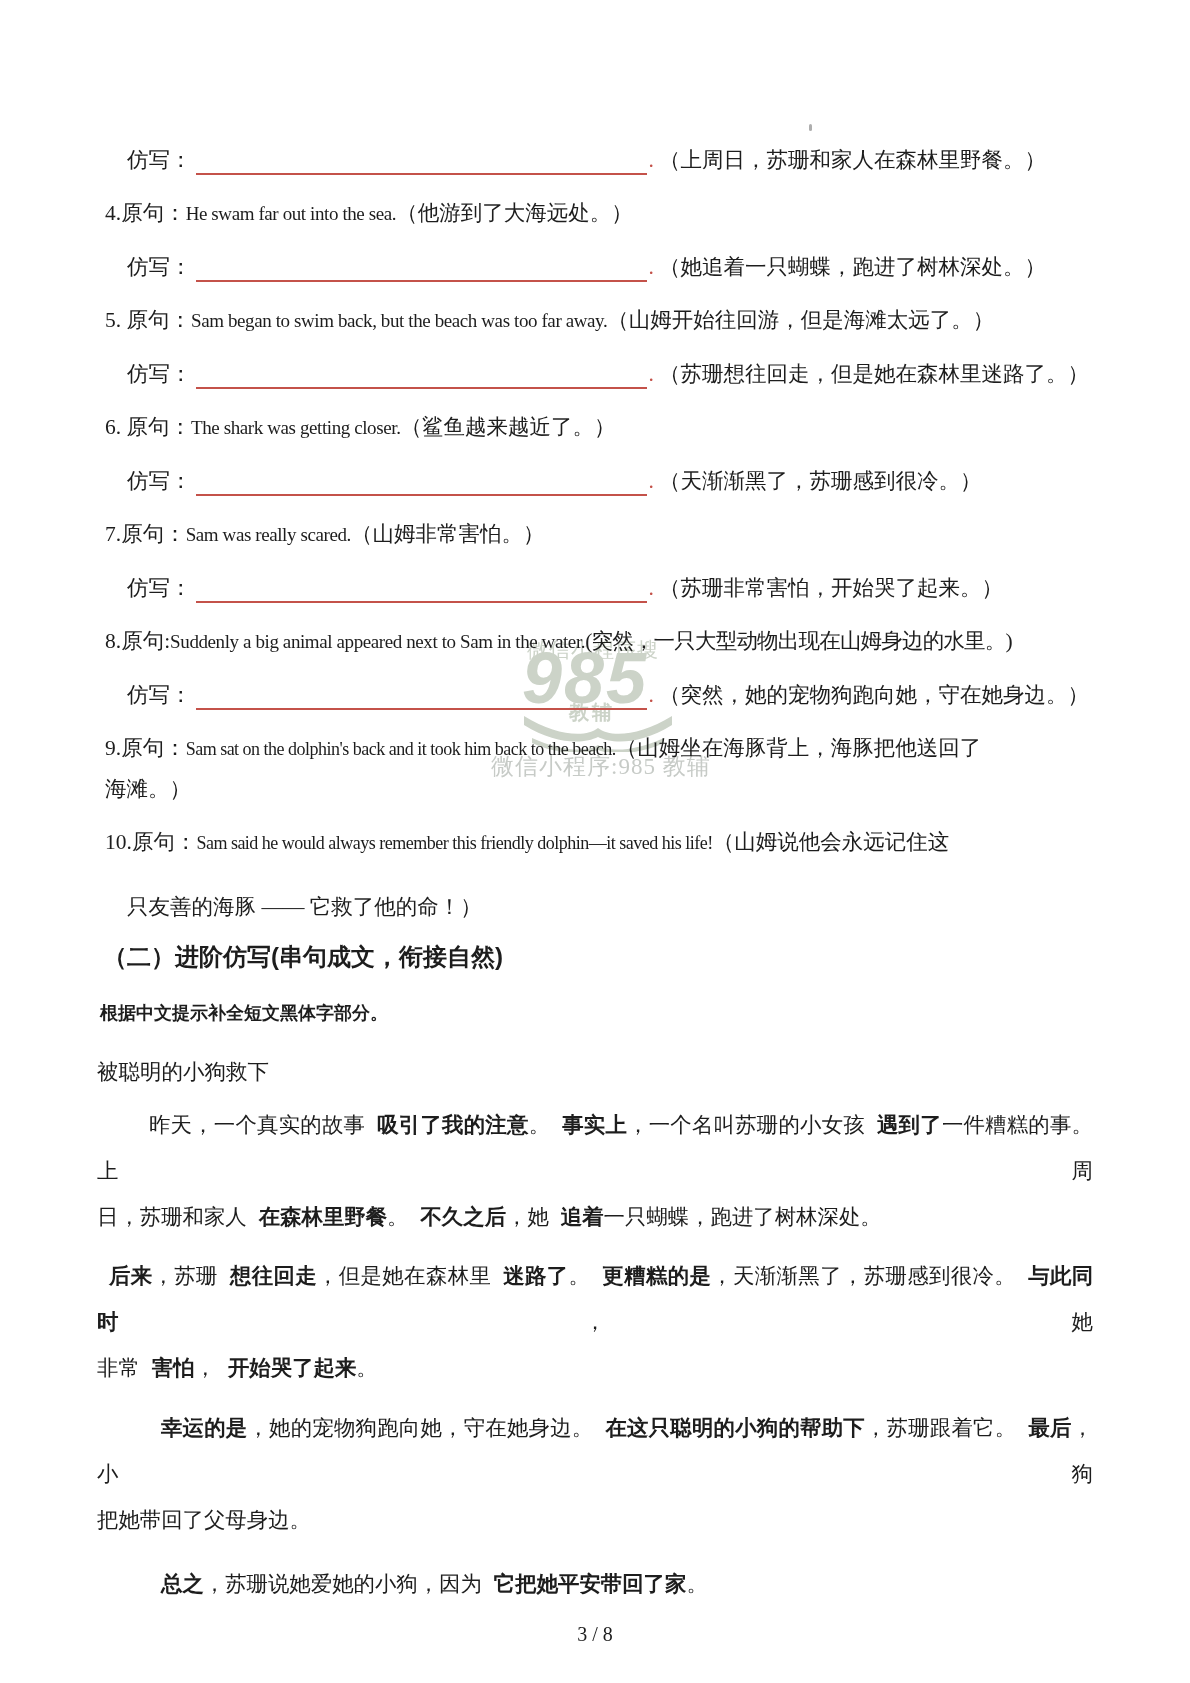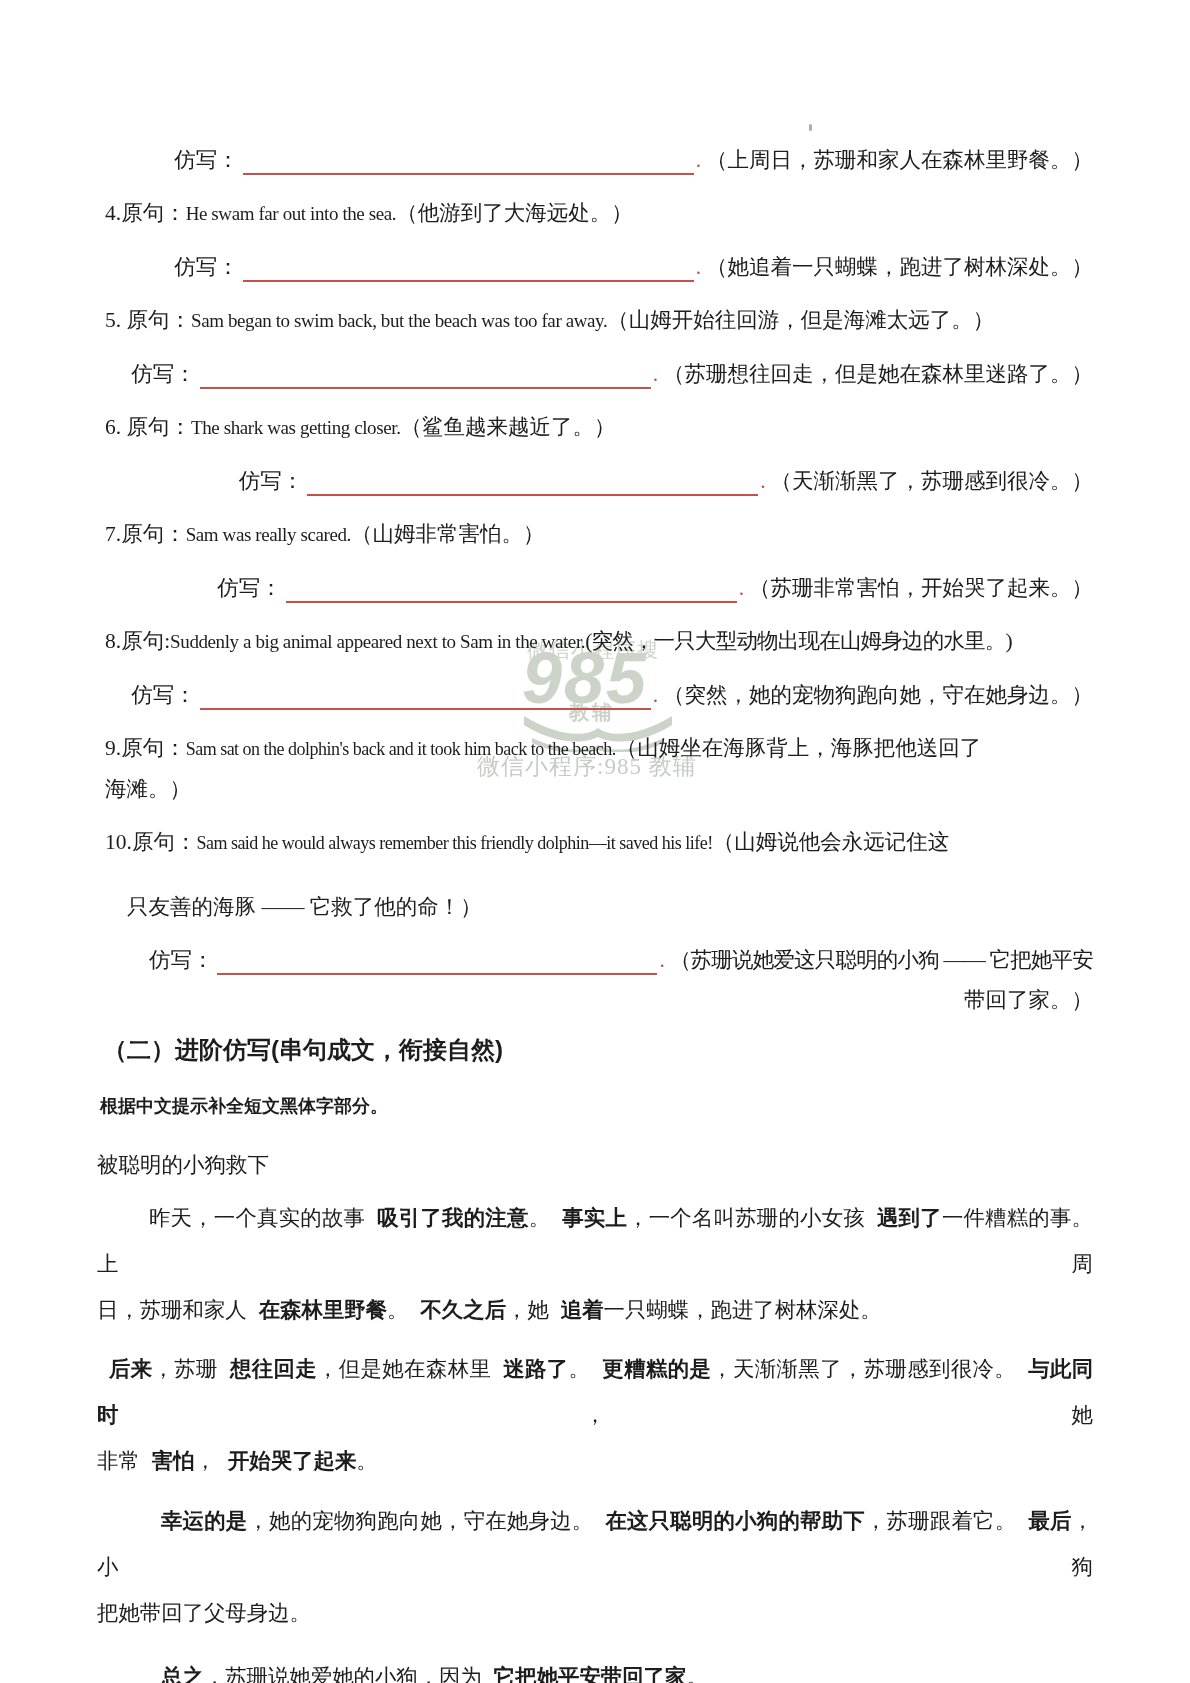--- a/index.html
+++ b/index.html
@@ -14,21 +14,21 @@
     width:1190px;height:1683px;
     background:#ffffff;
     font-family:"Liberation Serif","DejaVu Serif",serif;
     color:var(--ink);
     overflow:hidden;
   }
   .content{position:absolute;left:97px;top:140px;width:996px;}
   
   .row{font-size:21.5px;line-height:40px;margin-bottom:13px;white-space:nowrap;}
   .yj{padding-left:8px;}
-  .fx{padding-left:30px;text-align:right;}
+  .fx{padding-left:30px;}
   .rline{line-height:40px;}
   .ind22{padding-left:22px;margin-top:24px;}
   .en{font-size:19px;letter-spacing:-0.4px;}
   .longrow .en{font-size:18px;letter-spacing:-0.5px;}
   .blank{display:inline-block;width:451px;height:2px;background:var(--red);vertical-align:-8px;margin-left:4px;}
   .blank.short{width:440px;}
   .dot{color:var(--red);margin-left:2px;margin-right:5px;}
   .tight{letter-spacing:-0.8px;}
   
   .h1{font-family:"Liberation Sans","DejaVu Sans",sans-serif;font-weight:700;font-size:24px;line-height:34px;margin:0 0 0 6px;}
@@ -40,21 +40,21 @@
   .ind{text-indent:52px;}
   .mt14{margin-top:14px;} .mt13{margin-top:13px;} .mt18{margin-top:18px;}
   .b{font-weight:700;font-family:"Liberation Sans","DejaVu Sans",sans-serif;margin-left:12px;}
   .footer{margin-top:13px;line-height:28px;font-size:20px;text-align:center;}
   
   .wm{position:absolute;pointer-events:none;color:var(--wm-green);}
   .wm-top{left:527px;top:636px;font-size:21px;letter-spacing:1px;}
   .wm-985{left:522px;top:642px;font-size:72px;font-weight:700;font-style:italic;font-family:"Liberation Sans","DejaVu Sans",sans-serif;letter-spacing:2px;line-height:72px;}
   .wm-sub{left:569px;top:699px;font-size:20px;font-weight:700;font-family:Liberation Serif, serif;letter-spacing:3px;}
   .wm-book{left:518px;top:712px;}
-  .wm-bottom{left:477px;top:751px;font-size:23px;color:var(--wm-gray);letter-spacing:1px;}
+  .wm-bottom{left:491px;top:751px;font-size:23px;color:var(--wm-gray);letter-spacing:1px;}
   .stray{position:absolute;left:809px;top:124px;width:3px;height:7px;background:#9a9a9a;border-radius:2px;opacity:.8;}
 </style>
 </head>
 <body>
 
 <div class="page">
 
   <div class="stray"></div>
 
   <div class="wm wm-top">微信小程序搜</div>
@@ -119,28 +119,20 @@
     </div>
 
     <div class="row yj longrow">
       <div class="rline">
         <span>10.原句：</span><span class="en">Sam said he would always remember this friendly dolphin—it saved his life!</span><span>（山姆说他会永远记住这</span>
       </div>
       <div class="rline ind22">
         <span>只友善的海豚 —— 它救了他的命！）</span>
       </div>
     </div>
-    <div class="row fx">
-      <div class="rline">
-        <span>仿写：</span><span class="blank short"></span><span class="dot">.</span><span class="tight">（苏珊说她爱这只聪明的小狗 —— 它把她平安</span>
-      </div>
-      <div class="rline">
-        <span>带回了家。）</span>
-      </div>
-    </div>
 
     <div class="h1">（二）进阶仿写(串句成文，衔接自然)</div>
     <div class="h2">根据中文提示补全短文黑体字部分。</div>
     <div class="title">被聪明的小狗救下</div>
 
     <div class="para mt14">
       <div class="pline j ind"><span>昨天，一个真实的故事</span><span class="b">吸引了我的注意</span><span>。</span><span class="b">事实上</span><span>，一个名叫苏珊的小女孩</span><span class="b">遇到了</span><span>一件糟糕的事。上周</span></div>
       <div class="pline"><span>日，苏珊和家人</span><span class="b">在森林里野餐</span><span>。</span><span class="b">不久之后</span><span>，她</span><span class="b">追着</span><span>一只蝴蝶，跑进了树林深处。</span></div>
     </div>
     <div class="para mt13">

